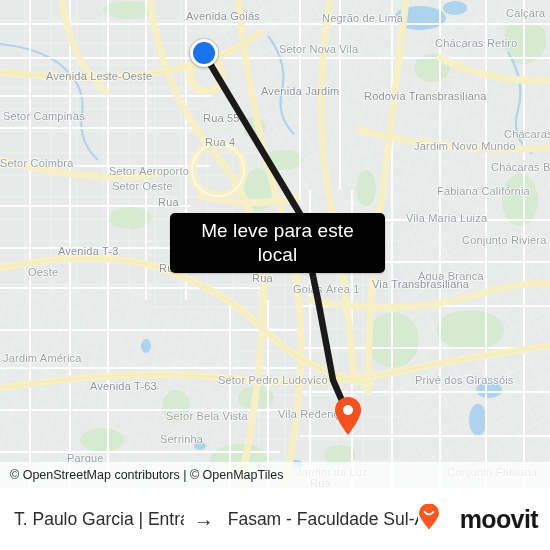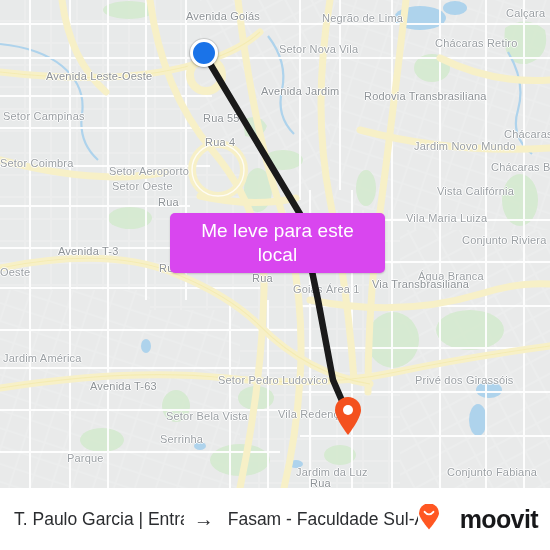--- a/index.html
+++ b/index.html
@@ -86,21 +86,21 @@
   }
 
   
   #route { position:absolute; left:0; top:0; width:550px; height:488px; z-index:20; pointer-events:none; }
 
   
   #callout {
     position: absolute;
     left: 170px; top: 213px;
     width: 215px; height: 60px;
-    background: #d946ef;
+    background: #000000;
     border-radius: 5px;
     display: flex;
     align-items: center;
     justify-content: center;
     text-align: center;
     color: #ffffff;
     font-size: 19px;
     line-height: 24px;
     letter-spacing: .1px;
     z-index: 35;
@@ -299,31 +299,31 @@
         <div class="lbl road" style="left: 261px; top: 85px;">Avenida Jardim</div>
         <div class="lbl road" style="left: 364px; top: 90px;">Rodovia Transbrasiliana</div>
         <div class="lbl place" style="left: 3px; top: 110px;">Setor Campinas</div>
         <div class="lbl place" style="left: 109px; top: 137px; margin-top: 28px;">Setor Aeroporto</div>
         <div class="lbl road" style="left: 205px; top: 136px;">Rua 4</div>
         <div class="lbl place" style="left: 414px; top: 140px;">Jardim Novo Mundo</div>
         <div class="lbl place" style="left: 504px; top: 128px;">Chácaras Botafogo</div>
         <div class="lbl place" style="left: 0px; top: 157px;">Setor Coimbra</div>
         <div class="lbl place" style="left: 112px; top: 180px;">Setor Oeste</div>
         <div class="lbl place" style="left: 491px; top: 161px;">Chácaras Botafogo</div>
-        <div class="lbl place" style="left: 437px; top: 185px;">Vista Califórnia</div>
+        <div class="lbl place" style="left: 437px; top: 185px;">Fabiana Califórnia</div>
         <div class="lbl road" style="left: 158px; top: 196px;">Rua</div>
         <div class="lbl place" style="left: 406px; top: 212px;">Vila Maria Luiza</div>
         <div class="lbl road" style="left: 58px; top: 245px;">Avenida T-3</div>
         <div class="lbl place" style="left: 462px; top: 234px;">Conjunto Riviera</div>
         <div class="lbl road" style="left: 159px; top: 262px;">Rua 15</div>
         <div class="lbl road" style="left: 252px; top: 272px;">Rua</div>
         <div class="lbl place" style="left: 293px; top: 283px;">Goiás Área 1</div>
         <div class="lbl place" style="left: 418px; top: 270px;">Água Branca</div>
         <div class="lbl road" style="left: 372px; top: 278px;">Via Transbrasiliana</div>
-        <div class="lbl place" style="left: 0px; top: 266px;">Oeste</div>
+        <div class="lbl place" style="left: 0px; top: 266px; padding-left: 28px;">Oeste</div>
         <div class="lbl place" style="left: 3px; top: 352px;">Jardim América</div>
         <div class="lbl road" style="left: 90px; top: 380px;">Avenida T-63</div>
         <div class="lbl place" style="left: 218px; top: 374px;">Setor Pedro Ludovico</div>
         <div class="lbl place" style="left: 415px; top: 374px;">Privé dos Girassóis</div>
         <div class="lbl place" style="left: 166px; top: 410px;">Setor Bela Vista</div>
         <div class="lbl place" style="left: 278px; top: 408px;">Vila Redenção</div>
         <div class="lbl place" style="left: 160px; top: 433px;">Serrinha</div>
         <div class="lbl place" style="left: 67px; top: 452px;">Parque</div>
         <div class="lbl place" style="left: 296px; top: 450px; margin-top: 16px;">Jardim da Luz</div>
         <div class="lbl place" style="left: 447px; top: 466px;">Conjunto Fabiana</div>
@@ -332,20 +332,23 @@
 
     <div id="origin-marker"></div>
 
     <div id="dest-pin">
       <svg viewBox="0 0 30 40" width="30" height="40">
         <path d="M15 39 C15 39 28 22.5 28 14 A13 13 0 1 0 2 14 C2 22.5 15 39 15 39 Z" fill="#f4511e"></path>
         <circle cx="15" cy="14" r="5" fill="#ffffff"></circle>
       </svg>
     </div>
 
+    <div id="attrib">
+      <span class="txt">© OpenStreetMap contributors | © OpenMapTiles</span>
+    </div>
 
     <div id="callout">Me leve para este local</div>
 
   </div>
 
   <div id="footer">
     <span class="stop origin-stop">T. Paulo Garcia | Entra...</span>
     <span class="arrow">→</span>
     <span class="stop dest-stop">Fasam - Faculdade Sul-A...</span>
 

